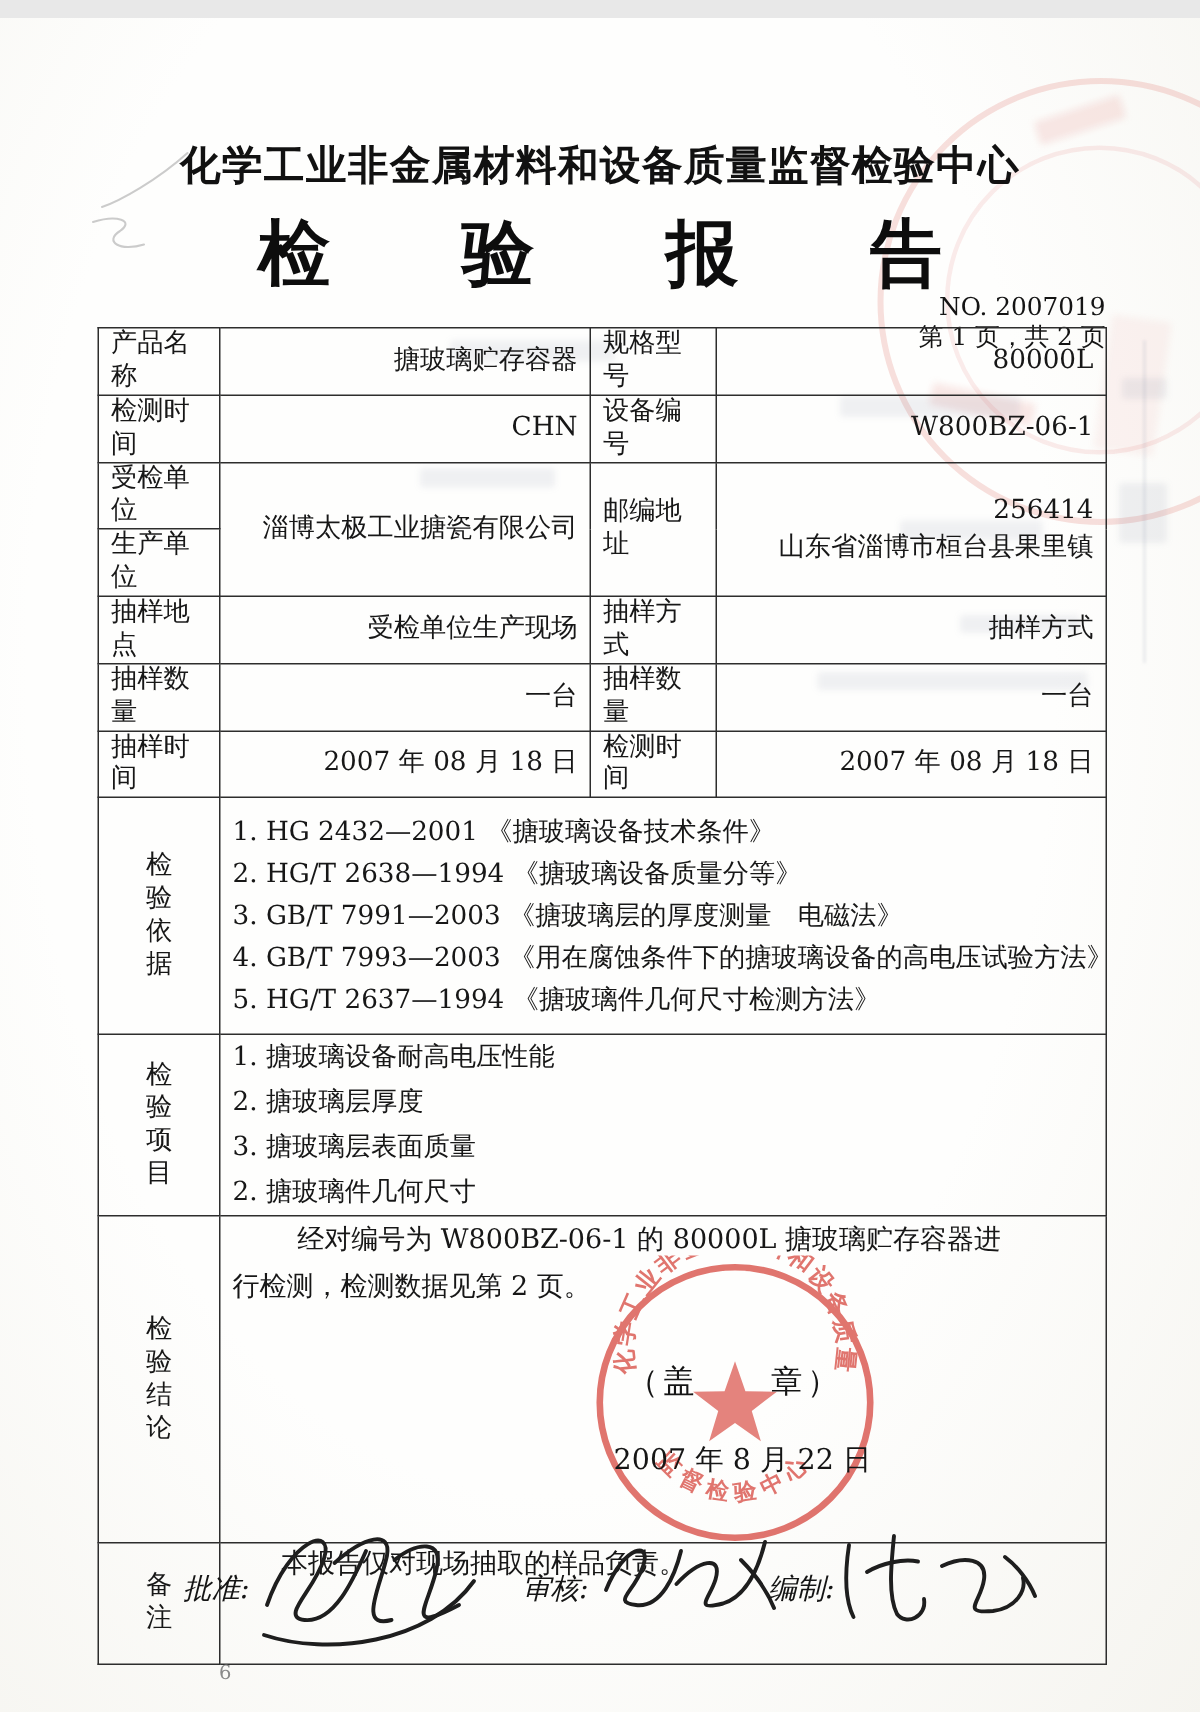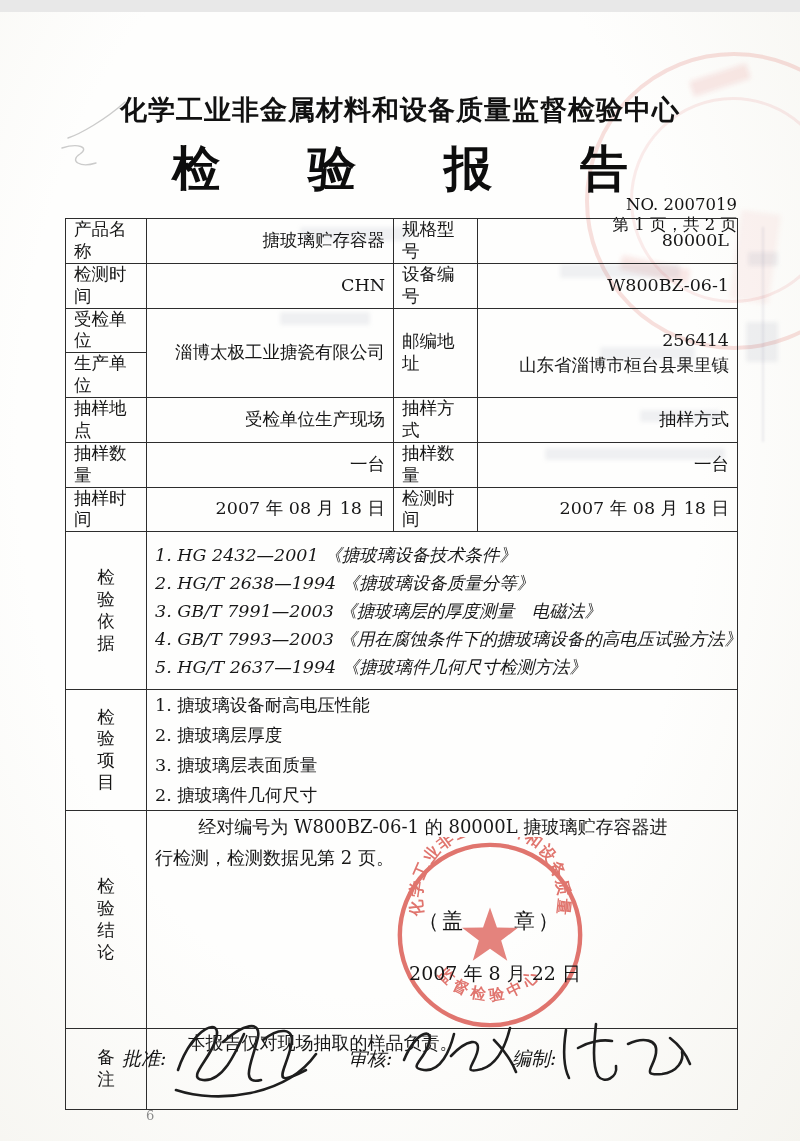--- a/index.html
+++ b/index.html
@@ -42,21 +42,21 @@
   td.val{text-align:right;padding:0 10px;}
   td.vlab{
     text-align:center;white-space:pre-line;font-size:18px;
     vertical-align:middle;padding:0;
   }
   .lh-basis{line-height:30px;}
   .lh-items{line-height:31px;}
   .lh-concl{line-height:54px;}
   .lh-rem{line-height:32px;}
   td.sect{vertical-align:middle;padding:4px 10px;}
-  .basis-line{line-height:28px;white-space:nowrap;font-style:italic;}
+  .basis-line{line-height:28px;white-space:nowrap;}
   .items-line{line-height:30px;white-space:nowrap;}
   .two-line div{line-height:25px;}
   
   td.concl{position:relative;vertical-align:top;padding:10px 14px 0 12px;}
   .concl-text{text-indent:2.4em;font-size:18px;line-height:31px;max-width:515px;}
   .stamp-svg{position:absolute;left:245px;top:26px;width:196px;height:196px;opacity:.8;}
   .seal-text{
     position:absolute;left:245px;top:97px;width:196px;text-align:center;
     font-size:21px;letter-spacing:3px;color:#151515;z-index:2;
   }

